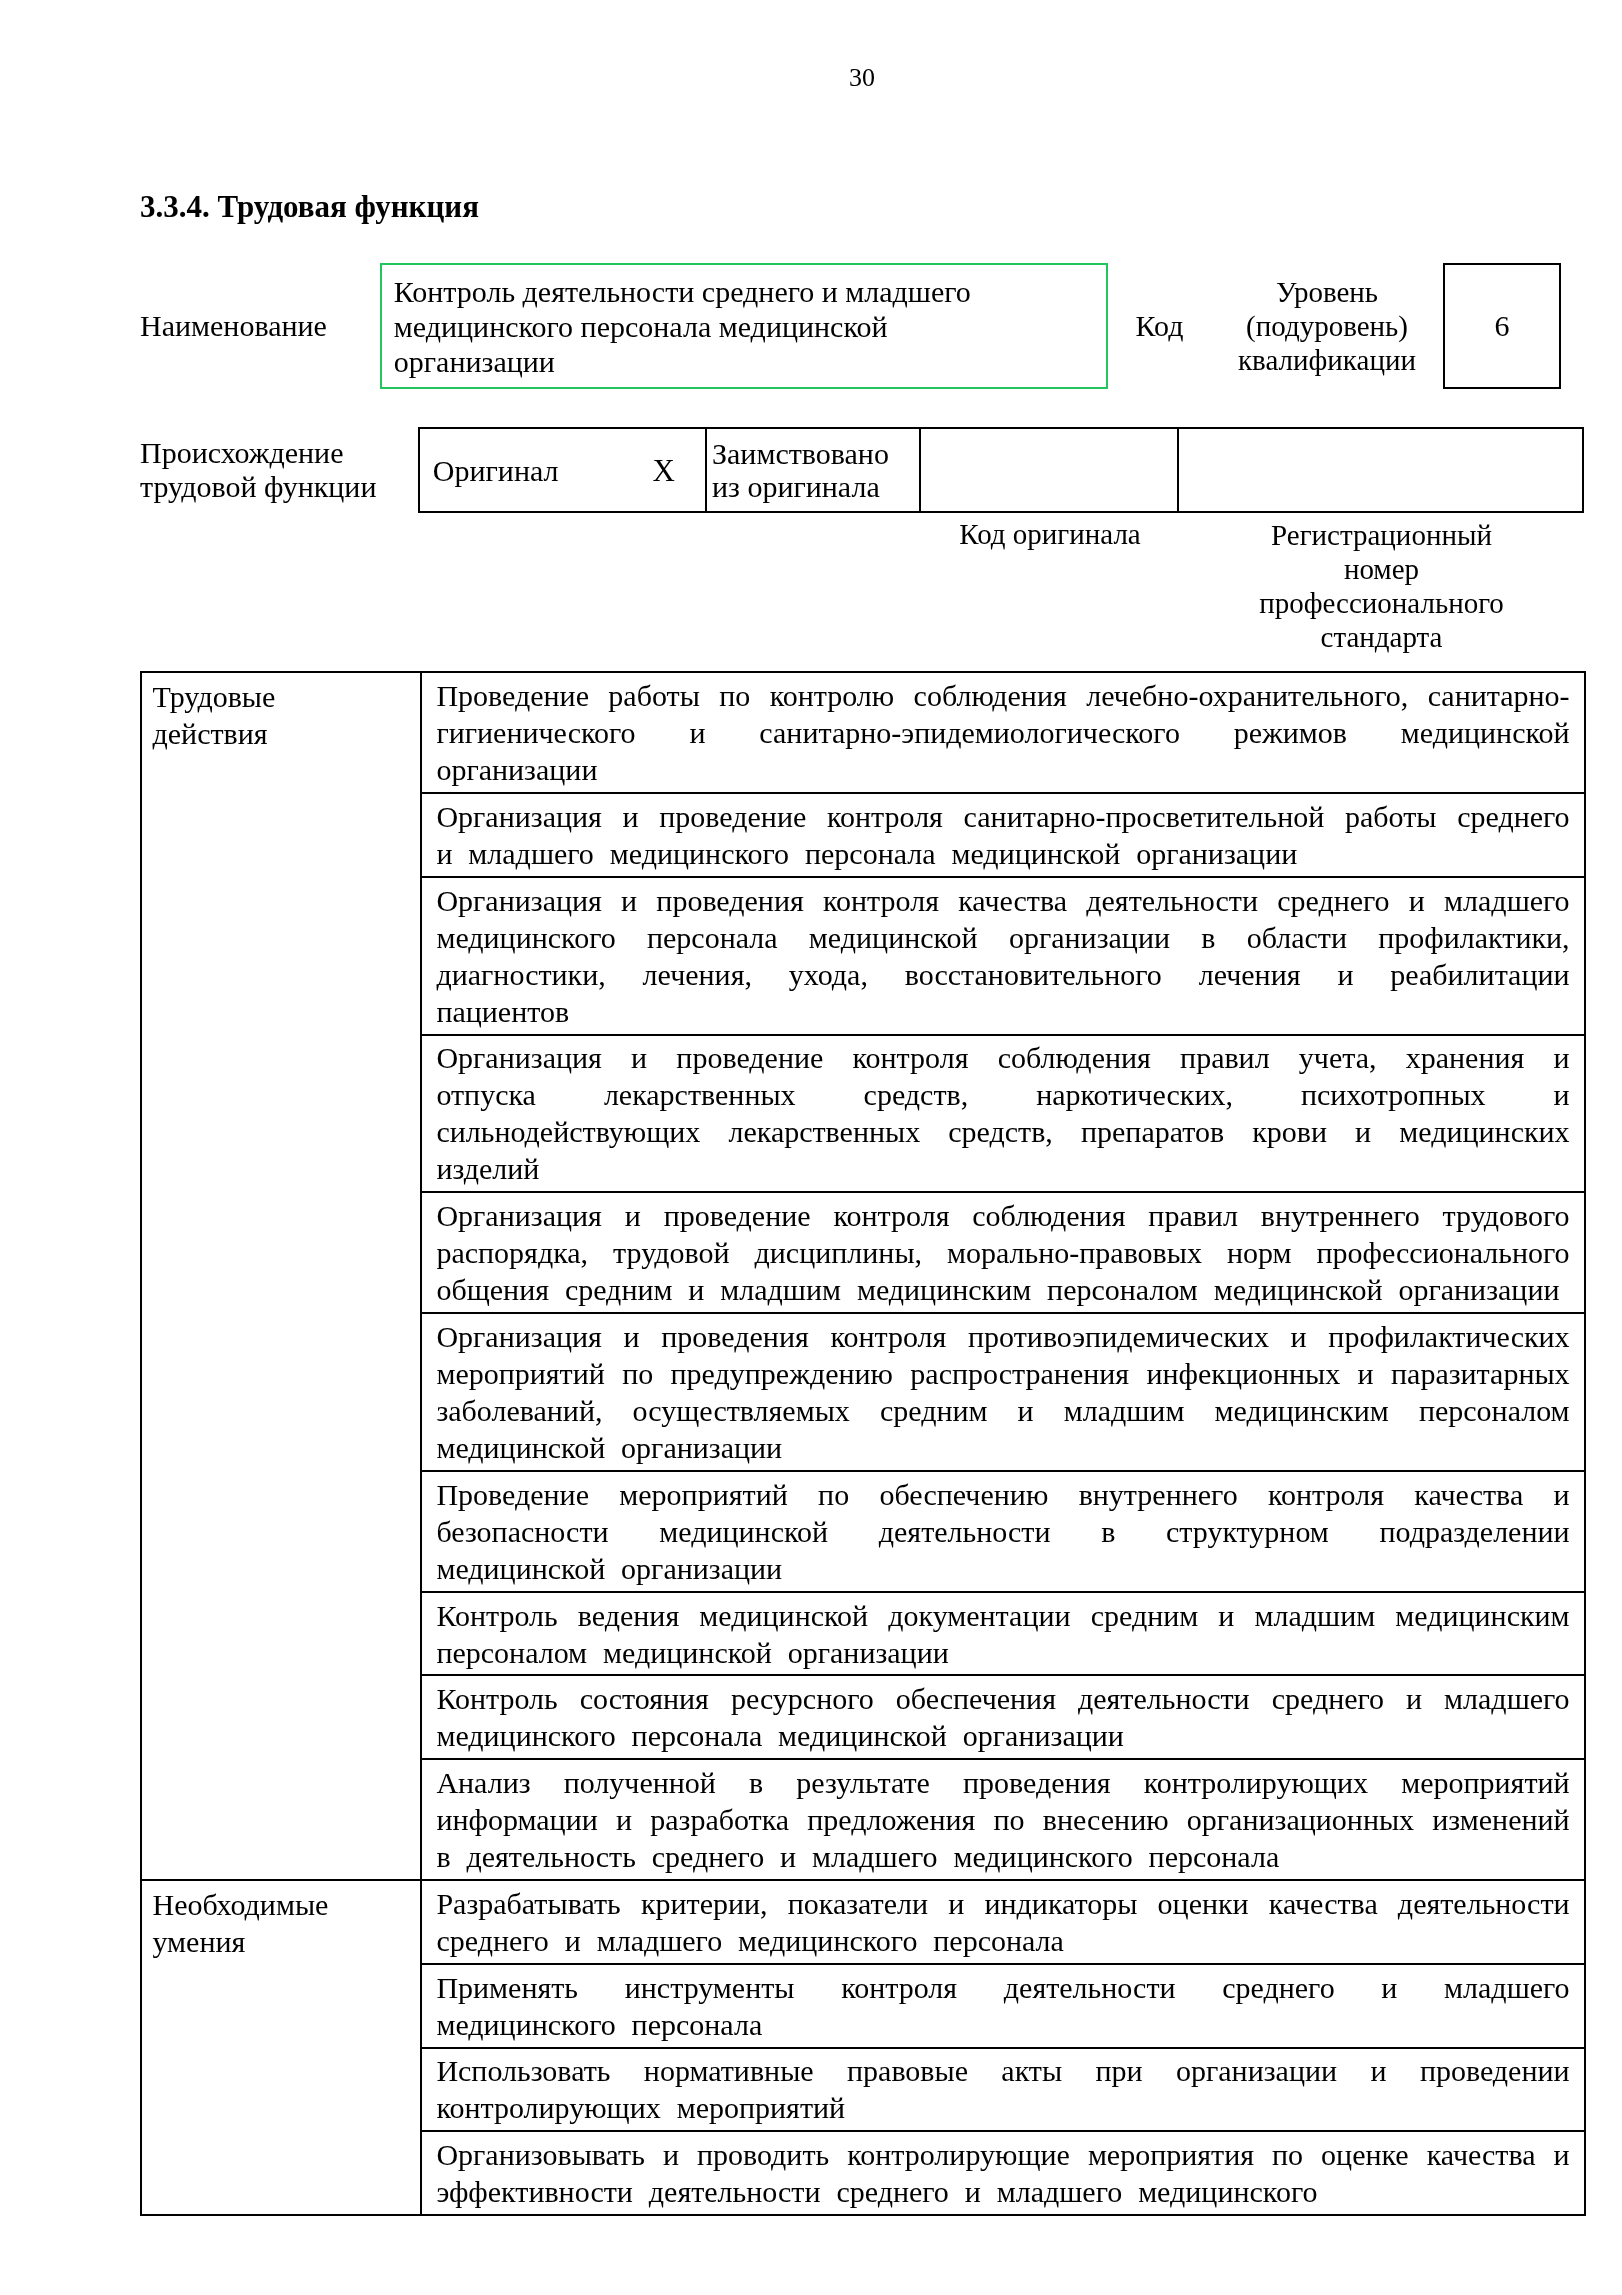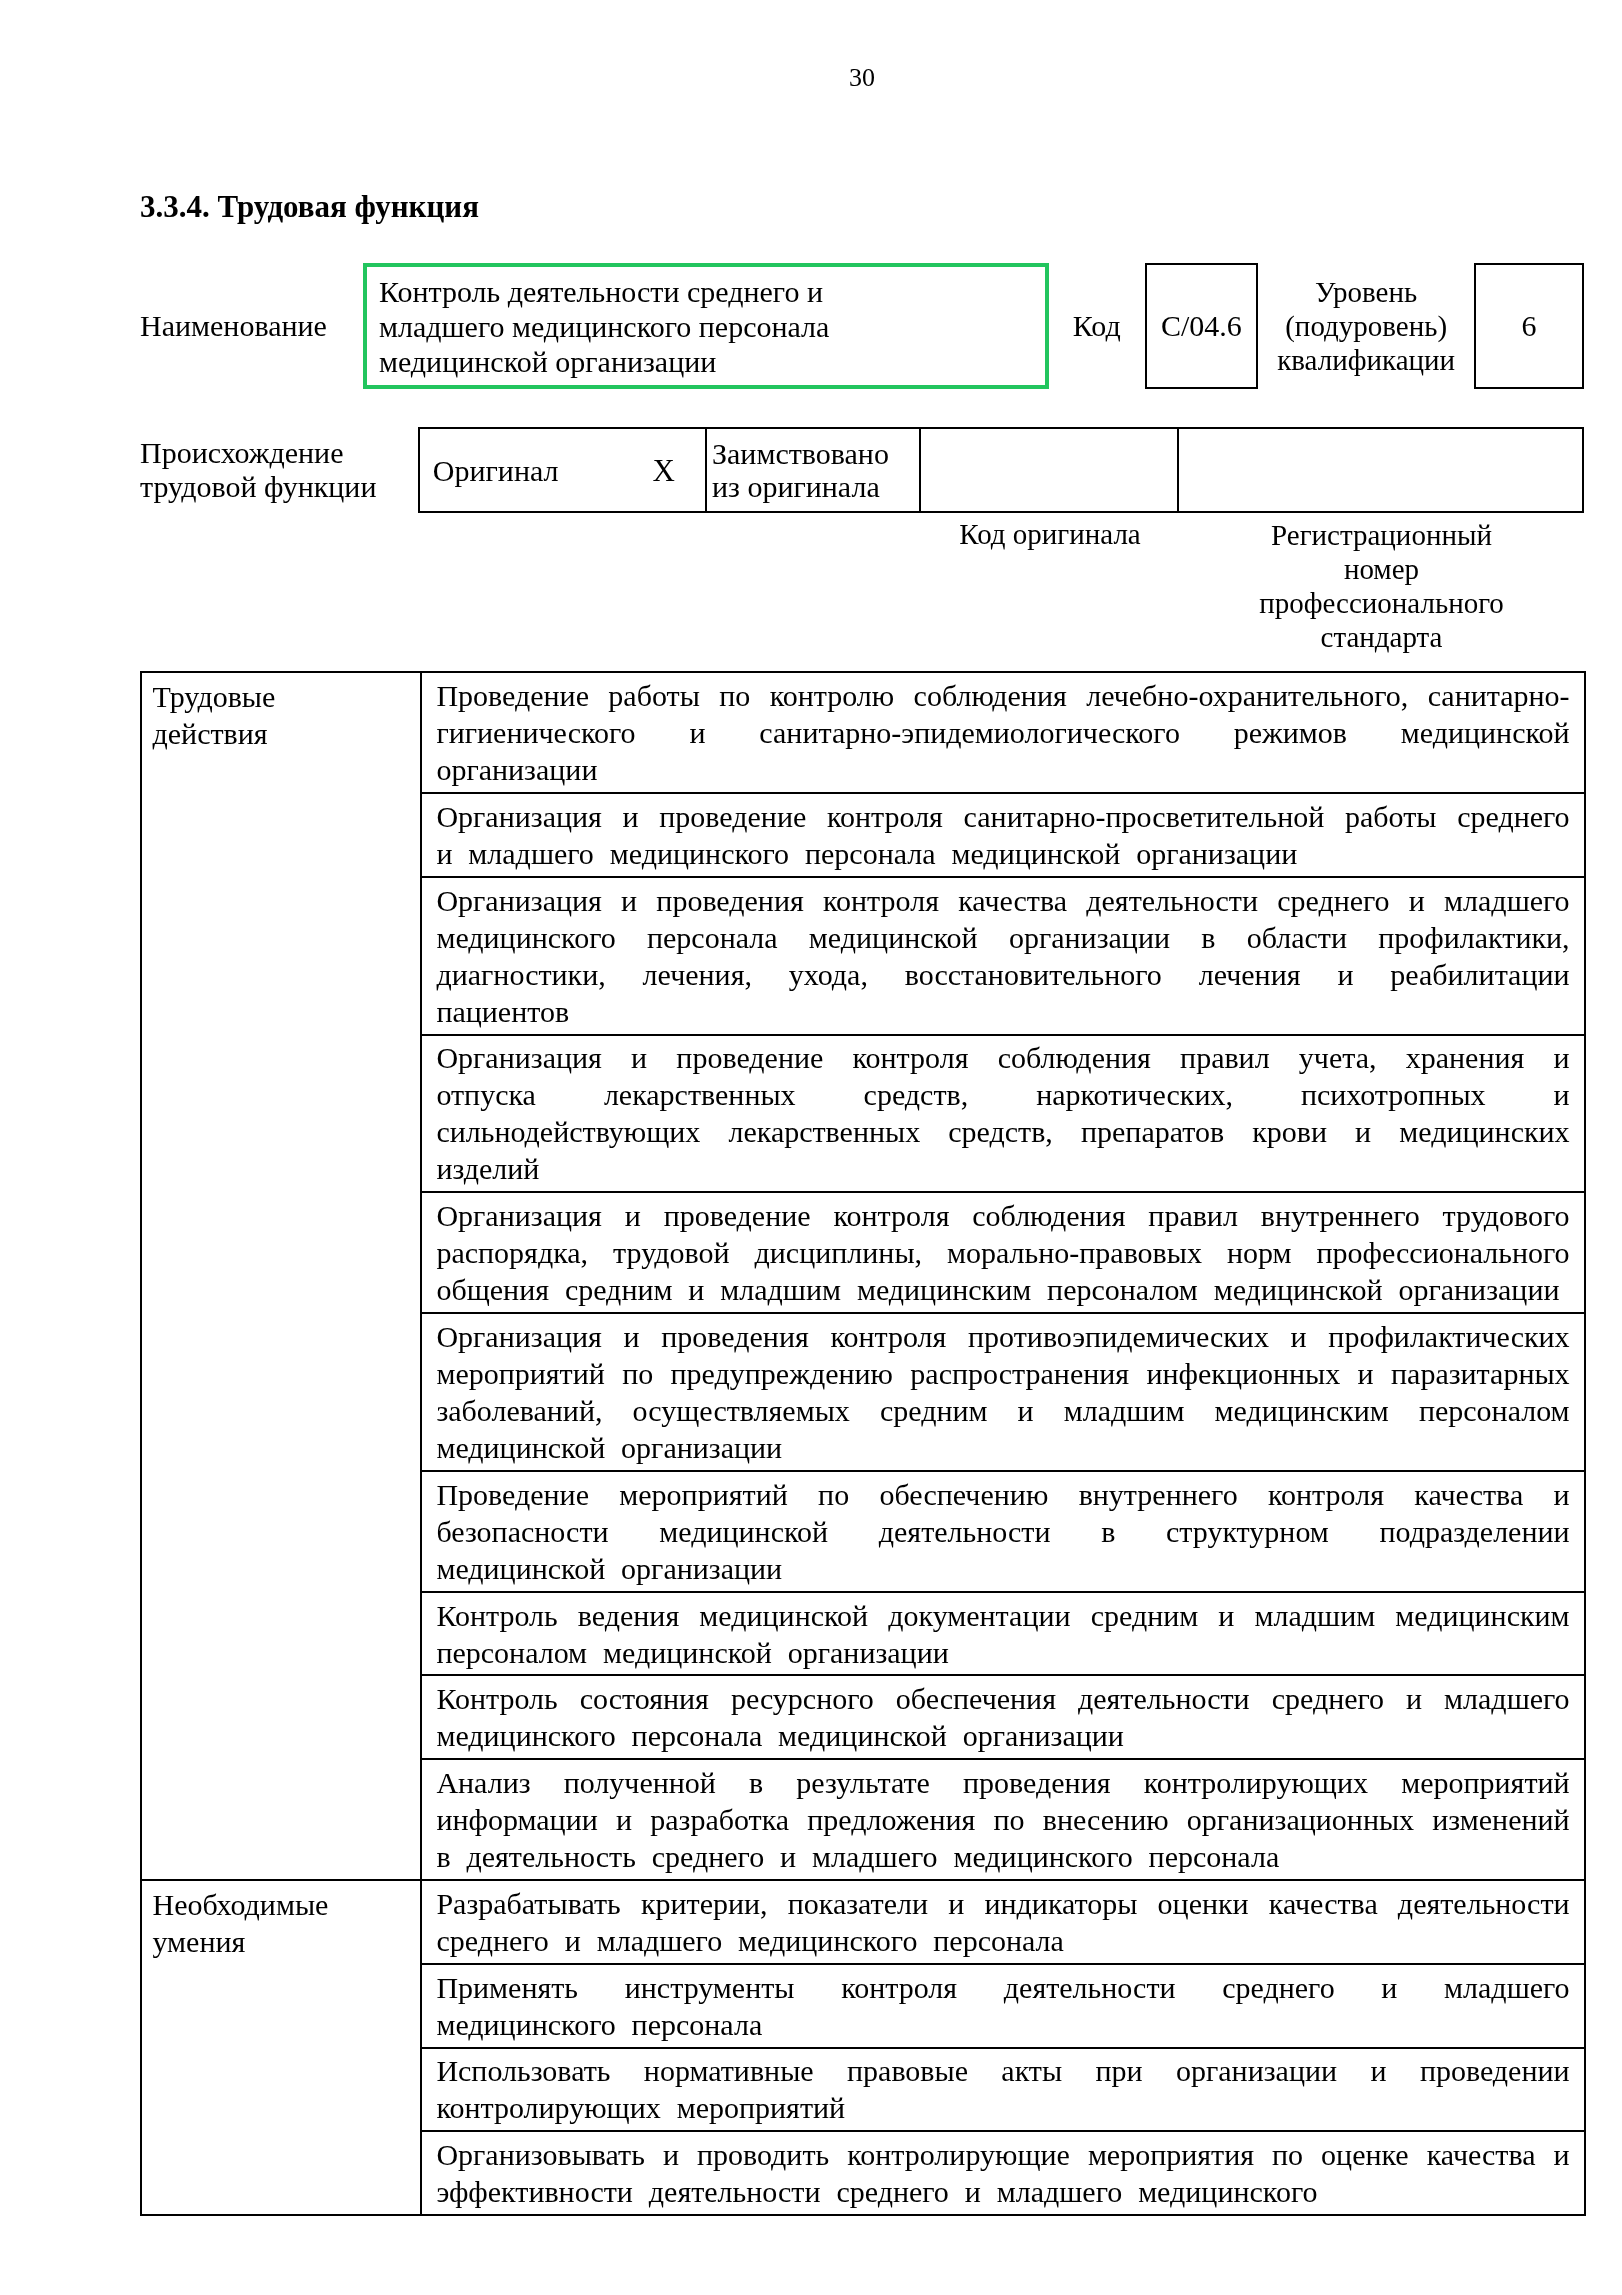--- a/index.html
+++ b/index.html
@@ -17,21 +17,21 @@
   }
   .page-number { text-align: center; font-size: 26px; }
   .heading { margin-top: 96px; font-size: 31px; font-weight: bold; }
 
   
   .name-row { margin-top: 38px; display: flex; height: 126px; }
   .v-center { display: flex; align-items: center; }
   .name-label { width: 240px; }
   .name-box {
     width: 728px; box-sizing: border-box;
-    border: 4px solid #22c55e;
+    border: 2px solid #22c55e;
     padding: 3.9px 105px 3.9px 11.8px;
     display: flex; align-items: center;
     line-height: 35px;
   }
   .code-label { width: 103px; justify-content: center; }
   .code-box {
     width: 122px; box-sizing: border-box; border: 2px solid #000;
     display: flex; align-items: center; justify-content: center;
   }
   .level-label {
@@ -87,21 +87,20 @@
 <div class="page">
 
   <div class="page-number">30</div>
 
   <div class="heading">3.3.4. Трудовая функция</div>
 
   <div class="name-row">
     <div class="name-label v-center">Наименование</div>
     <div class="name-box">Контроль деятельности среднего и младшего медицинского персонала медицинской организации</div>
     <div class="code-label v-center">Код</div>
-    <div class="code-box">С/04.6</div>
     <div class="level-label v-center">Уровень (подуровень) квалификации</div>
     <div class="level-box">6</div>
   </div>
 
   <div class="origin-row">
     <div class="origin-label v-center">
       <span>Происхождение трудовой функции</span>
     </div>
     <table class="origin-table">
       <colgroup>

